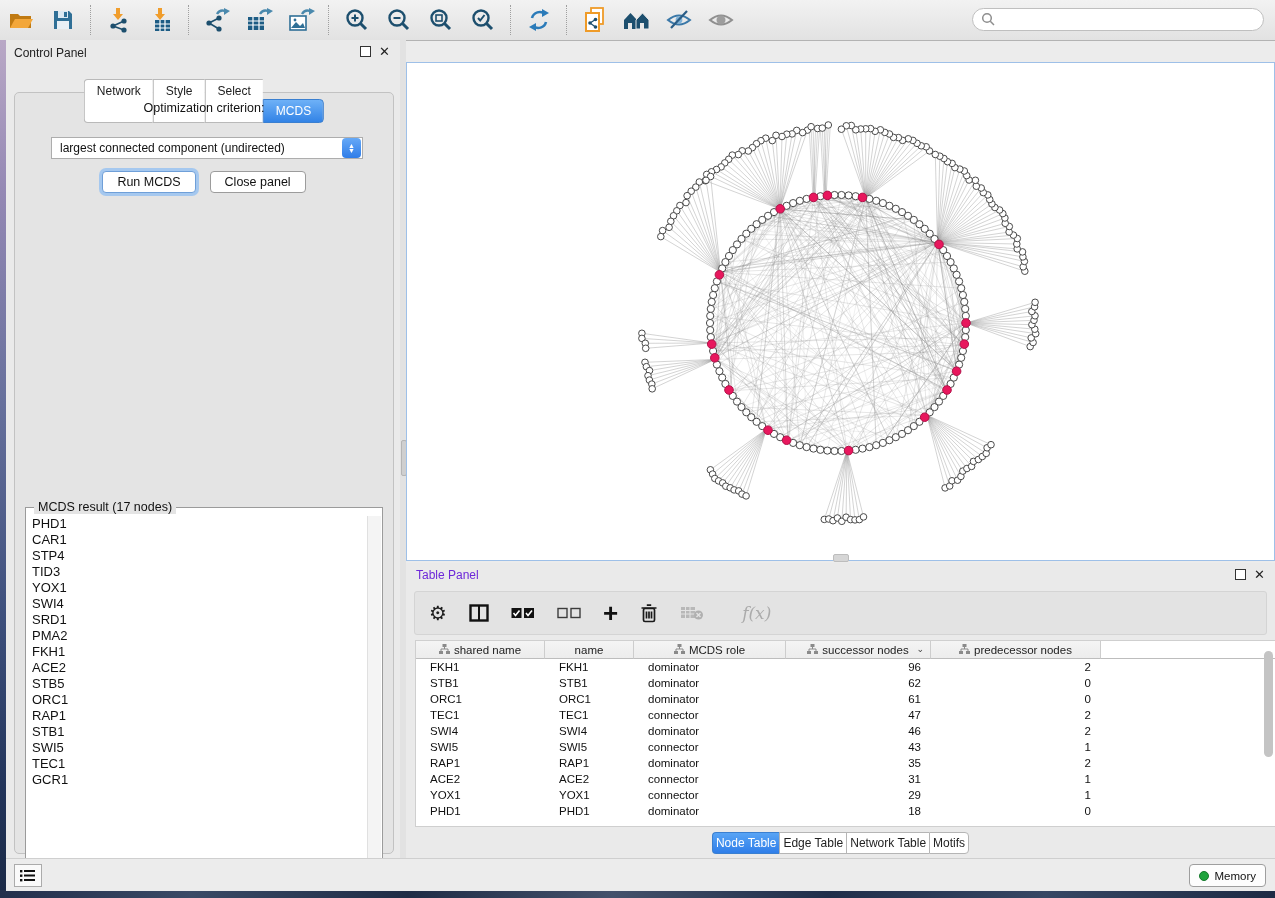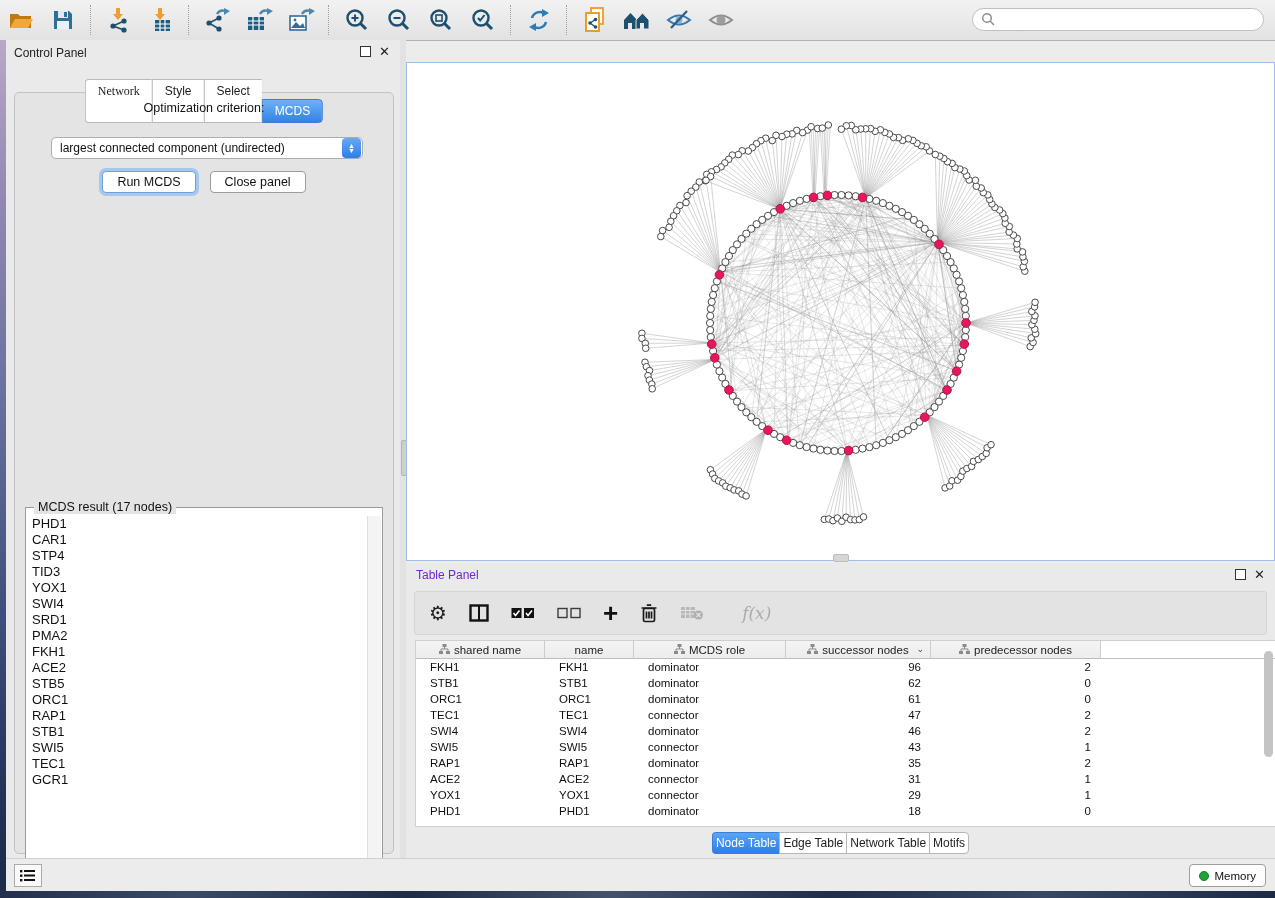--- a/index.html
+++ b/index.html
@@ -22,26 +22,26 @@
   .cpanel{position:absolute;left:6px;top:40px;width:394px;height:818px;background:#eaeaea;}
   .cp-header{position:absolute;left:0;top:0;width:100%;height:26px;display:flex;align-items:center;}
   .cp-title{font-size:12px;color:#222;margin-left:8px;}
   .win-btns{position:absolute;right:10px;top:6px;display:flex;gap:8px;align-items:center;}
   .float-btn{width:9px;height:9px;border:1.5px solid #333;background:#fff;}
   .close-x{font-size:13px;font-weight:bold;color:#222;line-height:9px;}
   .cp-body{position:absolute;left:8px;top:52px;width:378px;height:760px;background:#e4e4e4;
     border:1px solid #c2c2c2;border-radius:5px;}
   .ctrl-tabs{position:absolute;left:50%;top:-14px;transform:translateX(-50%);display:flex;}
   .ctab{font-size:12px;padding:4px 12px;background:#fff;border:1px solid #b9b9b9;border-right:none;color:#222;}
-  .ctab:first-child{border-radius:4px 0 0 4px;font-family:Liberation Serif, serif;}
+  .ctab:first-child{border-radius:4px 0 0 4px;}
   .ctab:last-child{border-radius:0 4px 4px 0;border-right:1px solid #b9b9b9;margin-top:20px;}
   .ctab.active{background:linear-gradient(#6eb1f7,#3283e6);color:#fff;border-color:#3a7fd0;}
   .opt-label{position:absolute;top:8px;width:100%;text-align:center;font-size:12.5px;color:#111;}
   .combo{position:absolute;left:36px;top:44px;width:312px;height:22px;background:#fff;border:1px solid #adadad;
-    border-radius:5px;display:flex;align-items:center;box-sizing:border-box;}
+    border-radius:0;display:flex;align-items:center;box-sizing:border-box;}
   .combo-text{flex:1;font-size:12px;color:#111;padding-left:8px;white-space:nowrap;overflow:hidden;}
   .combo-btn{width:19px;height:20px;border-radius:4px;background:linear-gradient(#66a9f7,#2f7de8);
     display:flex;flex-direction:column;align-items:center;justify-content:center;margin-right:1px;}
   .combo-btn span{color:#fff;font-size:7px;line-height:5px;}
   .btn-row{position:absolute;top:78px;width:100%;display:flex;justify-content:center;gap:14px;}
   .pbtn{font-size:12.5px;color:#111;background:#fff;border:1px solid #9c9c9c;border-radius:4px;
     padding:3px 14px;}
   .pbtn.focused{box-shadow:0 0 0 3px #a5c8ef;border-color:#6f9fd8;}
   .groupbox{position:absolute;left:10px;top:414px;width:356px;height:372px;border:1px solid #9b9b9b;background:#fff;}
   .gb-legend{position:absolute;left:8px;top:-8px;background:#e4e4e4;padding:0 4px;font-size:12.5px;color:#111;}

